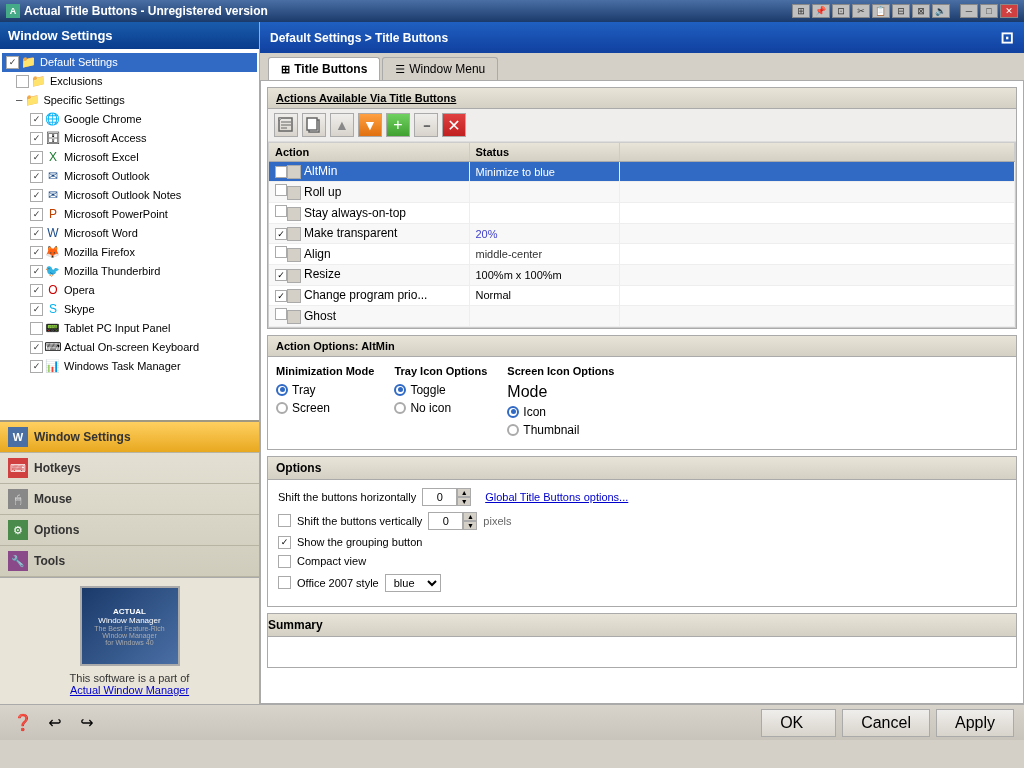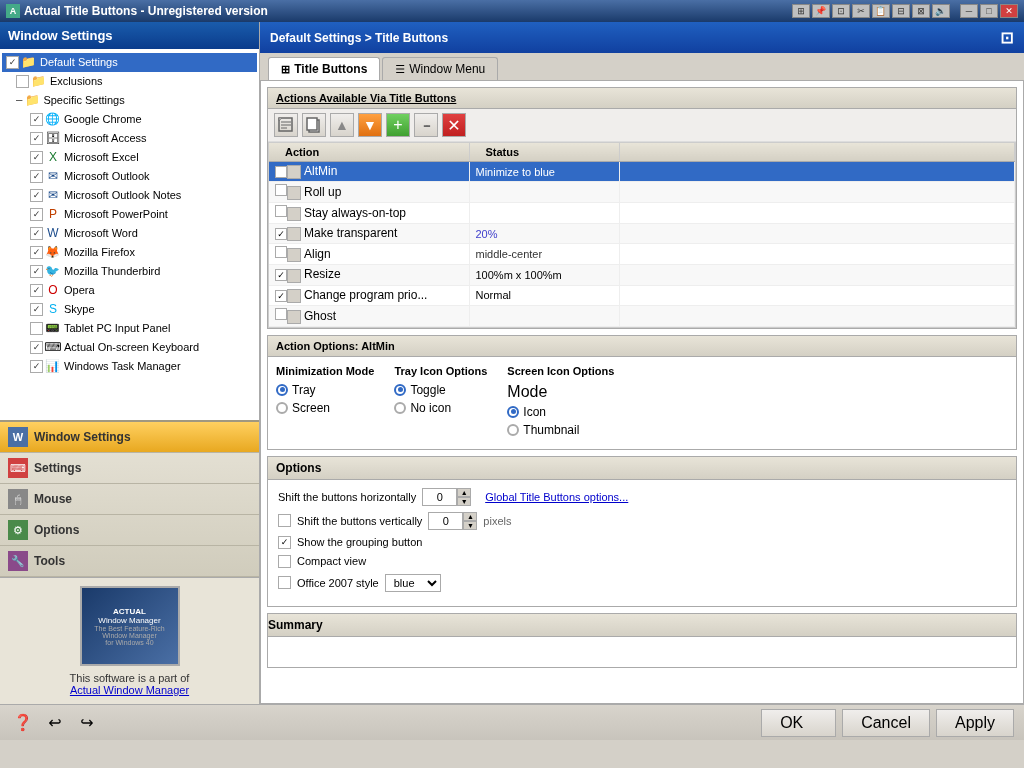--- a/index.html
+++ b/index.html
@@ -160,21 +160,21 @@
     }
     .action-btn.green { background: linear-gradient(to bottom, #70d060, #40a030); color: white; font-size: 16px; }
     .action-btn.orange { background: linear-gradient(to bottom, #ffa040, #e07010); color: white; }
     .action-btn.red { background: linear-gradient(to bottom, #e04040, #c02020); color: white; font-size: 16px; }
 
     
     #actions-table-wrap { overflow-y: auto; max-height: 200px; border: 1px solid #ccc; margin: 0; }
     #actions-table { width: 100%; border-collapse: collapse; }
     #actions-table th {
       background: linear-gradient(to bottom, #e8e4d8, #d4d0c4);
-      padding: 3px 16px; text-align: left; font-size: 11px; font-weight: bold;
+      padding: 3px 6px; text-align: left; font-size: 11px; font-weight: bold;
       border-bottom: 1px solid #aaa; border-right: 1px solid #ccc; position: sticky; top: 0;
     }
     #actions-table td {
       padding: 2px 6px; font-size: 11px; border-bottom: 1px solid #eee; border-right: 1px solid #eee;
     }
     #actions-table tr:nth-child(even) td { background: #f8f8f8; }
     #actions-table tr.selected td { background: #316ac5; color: white; }
     .row-check { width: 12px; height: 12px; border: 1px solid #aaa; display: inline-block; background: white; }
     .row-check.checked { background: white; }
     .row-icon { width: 14px; height: 14px; display: inline-block; vertical-align: middle; margin-right: 3px; }
@@ -393,21 +393,21 @@
       </div>
     </div>
 
     <div id="sidebar-nav">
       <div class="nav-item active">
         <div class="nav-icon" style="background:#4a6fa5;display:flex;align-items:center;justify-content:center;color:white;font-size:11px;">W</div>
         <span class="nav-label">Window Settings</span>
       </div>
       <div class="nav-item">
         <div class="nav-icon" style="background:#d04040;display:flex;align-items:center;justify-content:center;color:white;font-size:11px;">⌨</div>
-        <span class="nav-label">Settings</span>
+        <span class="nav-label">Hotkeys</span>
       </div>
       <div class="nav-item">
         <div class="nav-icon" style="background:#888;display:flex;align-items:center;justify-content:center;color:white;font-size:11px;">🖱</div>
         <span class="nav-label">Mouse</span>
       </div>
       <div class="nav-item">
         <div class="nav-icon" style="background:#4a8a4a;display:flex;align-items:center;justify-content:center;color:white;font-size:11px;">⚙</div>
         <span class="nav-label">Options</span>
       </div>
       <div class="nav-item">

